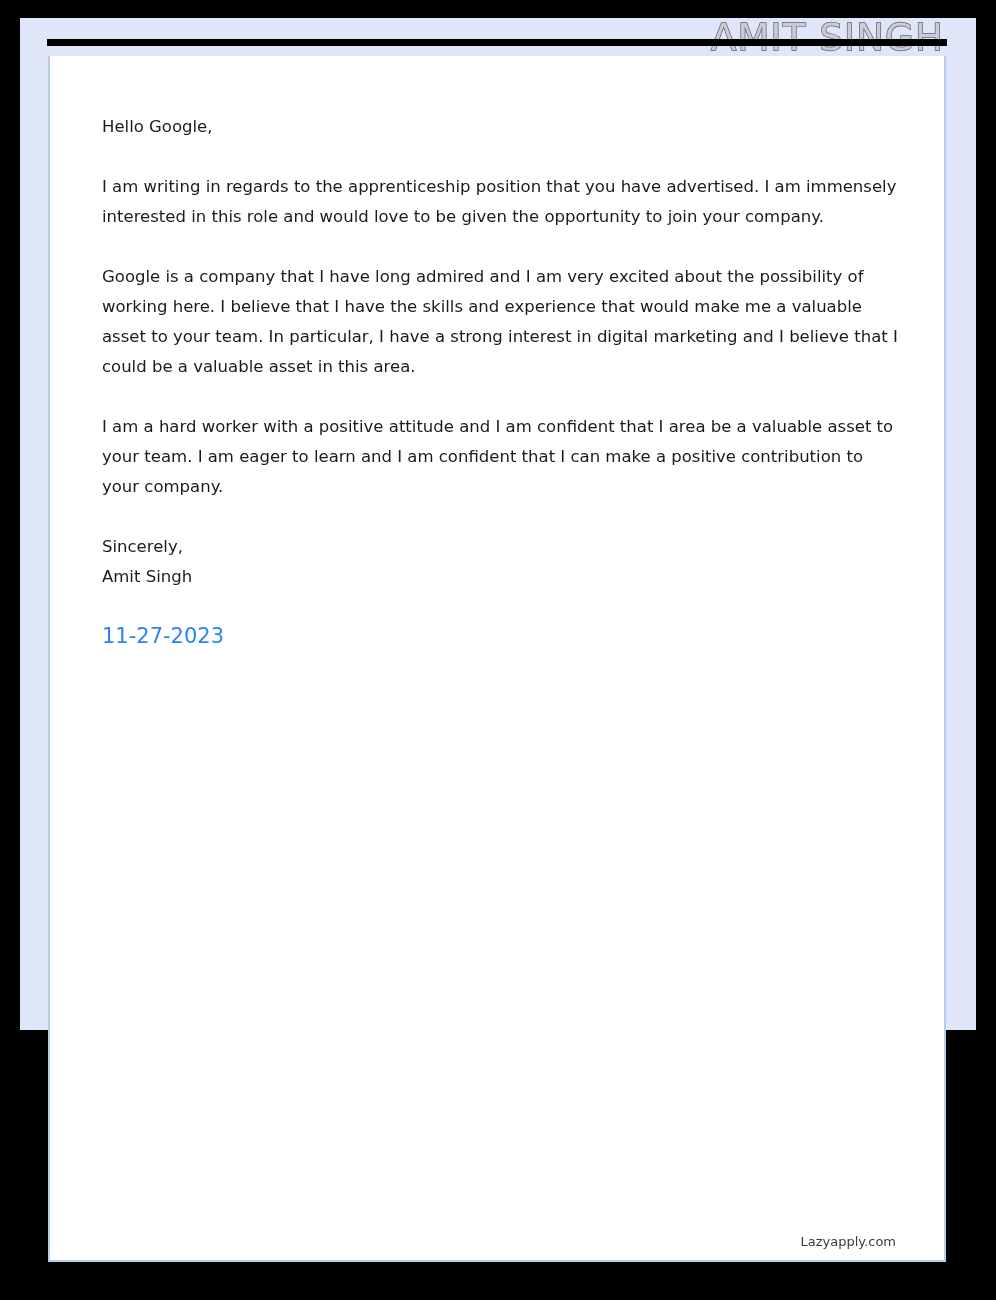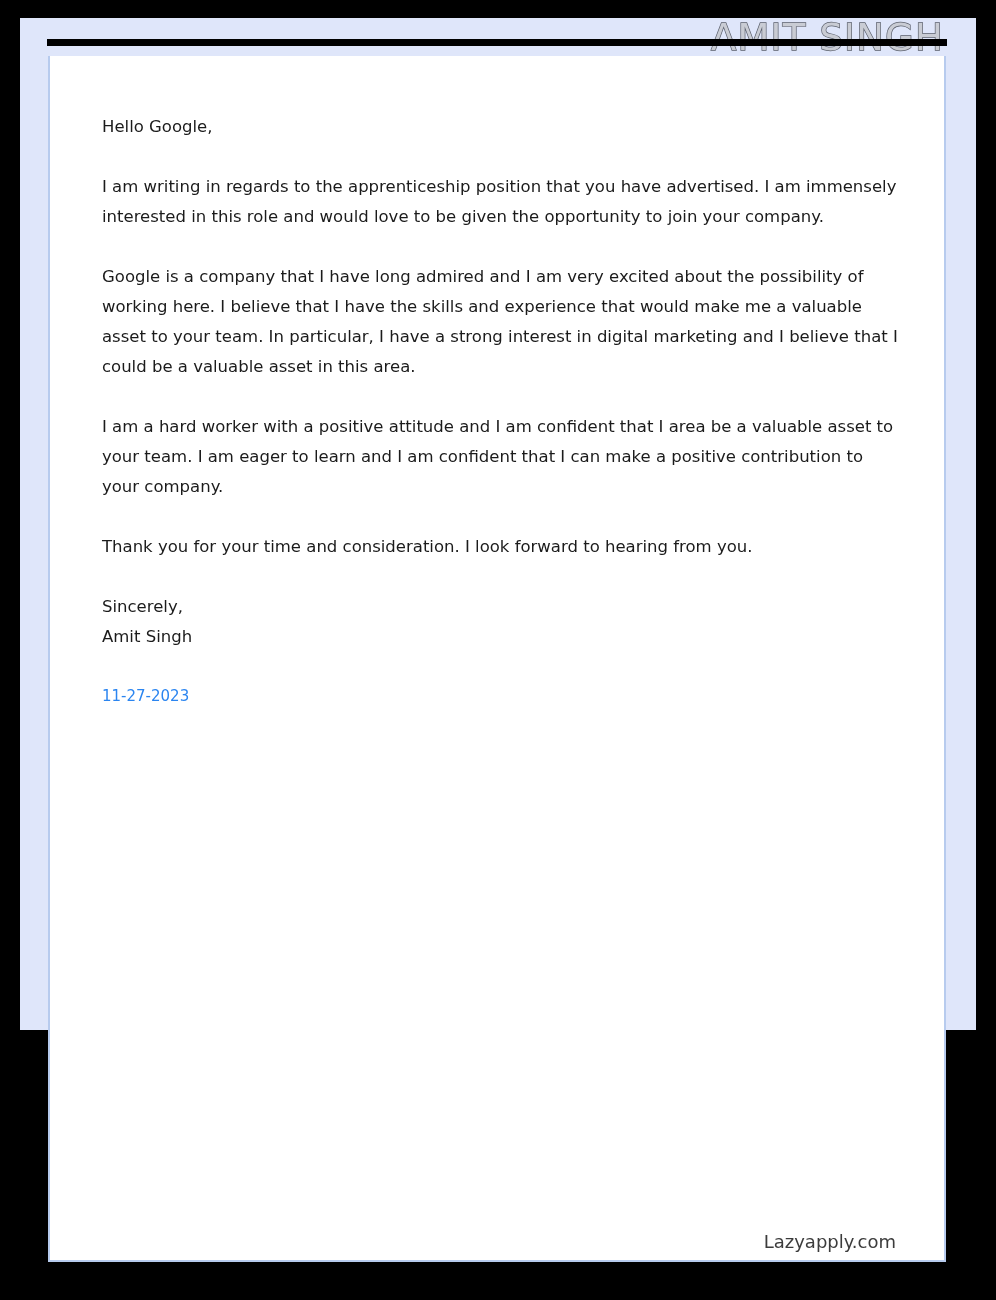--- a/index.html
+++ b/index.html
@@ -100,32 +100,32 @@
   }
 
   .closing-line {
     display: block;
   }
 
   .letter-date {
     display: block;
     margin-top: 29px;
     font-family: "DejaVu Sans", sans-serif;
-    font-size: 15px;
+    font-size: 21px;
     line-height: 30px;
     color: #2b85f0;
   }
 
   
   .footer-watermark {
     position: absolute;
     right: 48px;
     bottom: 10px;
     font-family: "DejaVu Sans", sans-serif;
-    font-size: 18px;
+    font-size: 13px;
     line-height: 16px;
     color: #3c3c3c;
     white-space: nowrap;
   }
 </style>
 </head>
 <body>
 
 <div class="page-frame">
 
@@ -140,21 +140,20 @@
     <div class="letter-body">
 
       <p class="salutation">Hello Google,</p>
 
       <p class="letter-paragraph">I am writing in regards to the apprenticeship position that you have advertised. I am immensely interested in this role and would love to be given the opportunity to join your company.</p>
 
       <p class="letter-paragraph">Google is a company that I have long admired and I am very excited about the possibility of working here. I believe that I have the skills and experience that would make me a valuable asset to your team. In particular, I have a strong interest in digital marketing and I believe that I could be a valuable asset in this area.</p>
 
       <p class="letter-paragraph">I am a hard worker with a positive attitude and I am confident that I area be a valuable asset to your team. I am eager to learn and I am confident that I can make a positive contribution to your company.</p>
 
-      <p class="letter-paragraph">Thank you for your time and consideration. I look forward to hearing from you.</p>
 
       <div class="signature-block">
         <span class="closing-line">Sincerely,</span>
         <span class="closing-line">Amit Singh</span>
         <span class="letter-date">11-27-2023</span>
       </div>
 
     </div>
 
     <div class="footer-watermark">Lazyapply.com</div>

